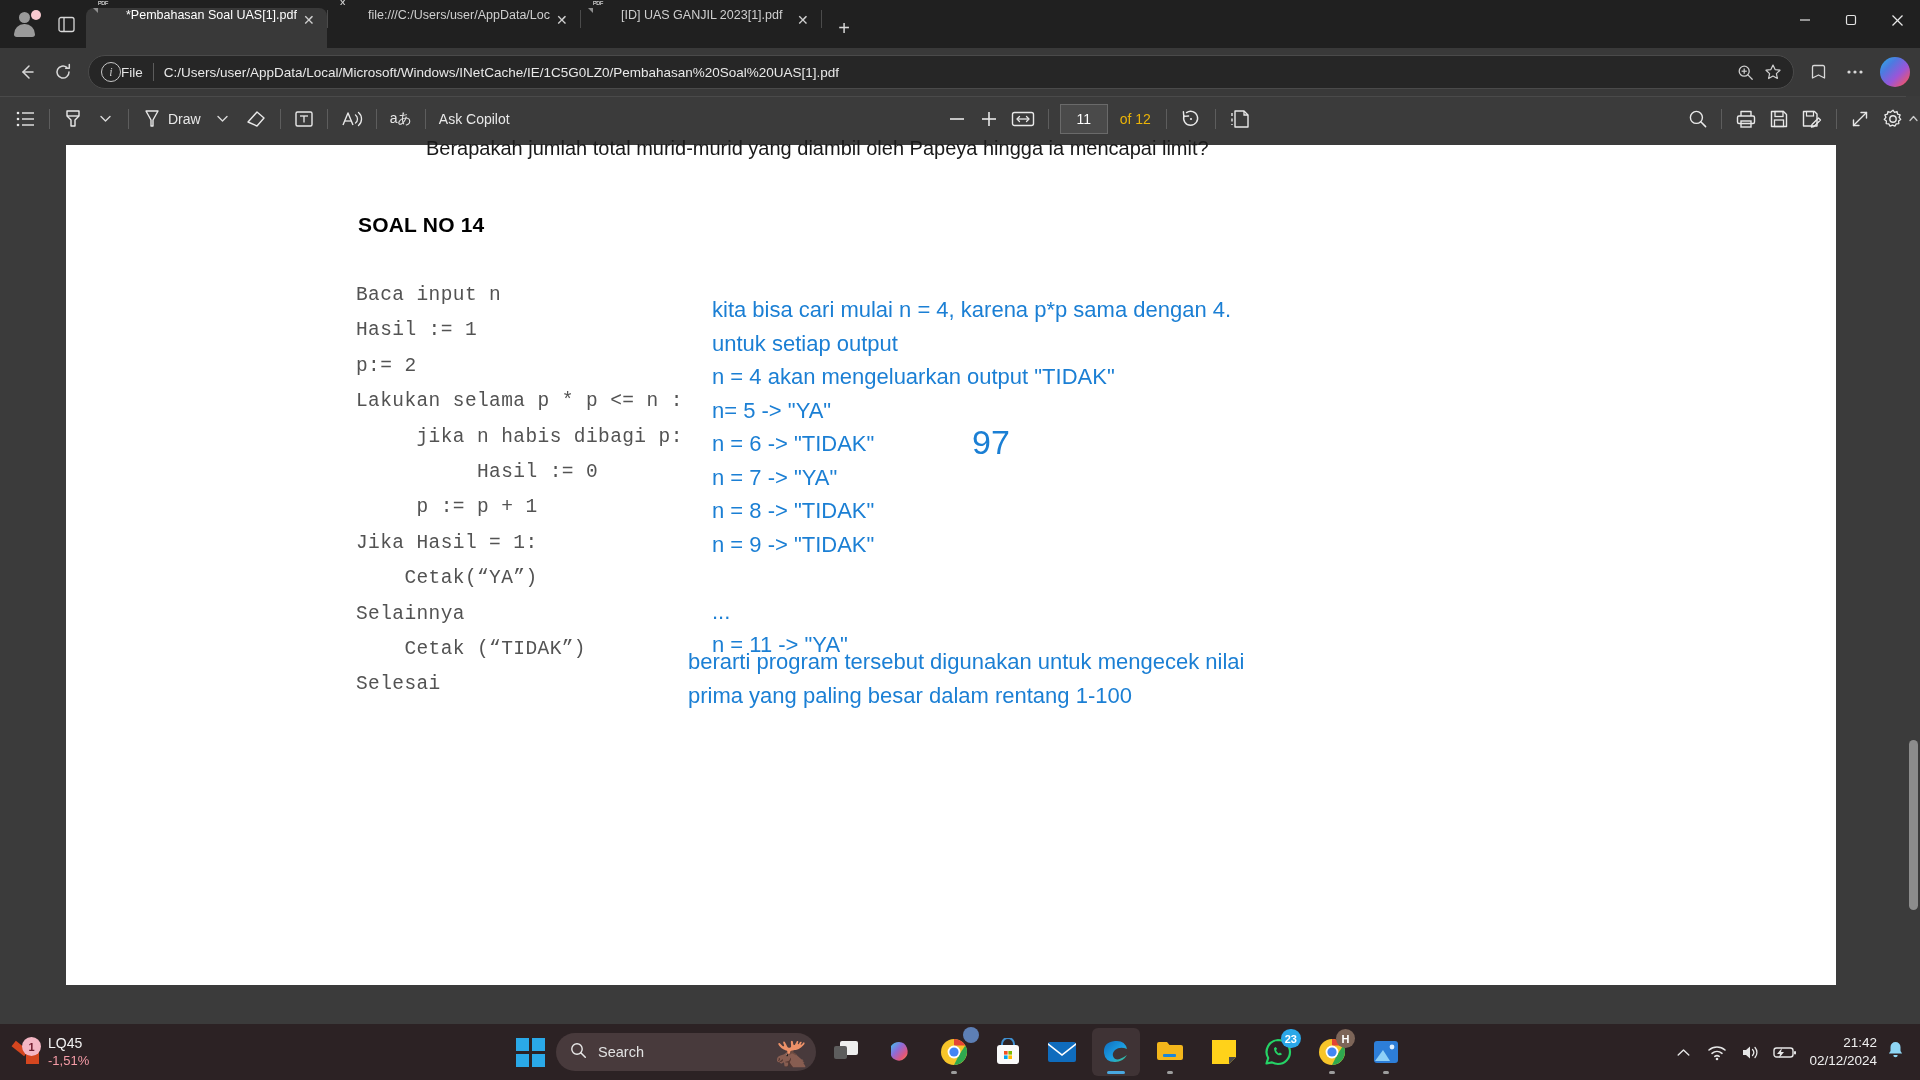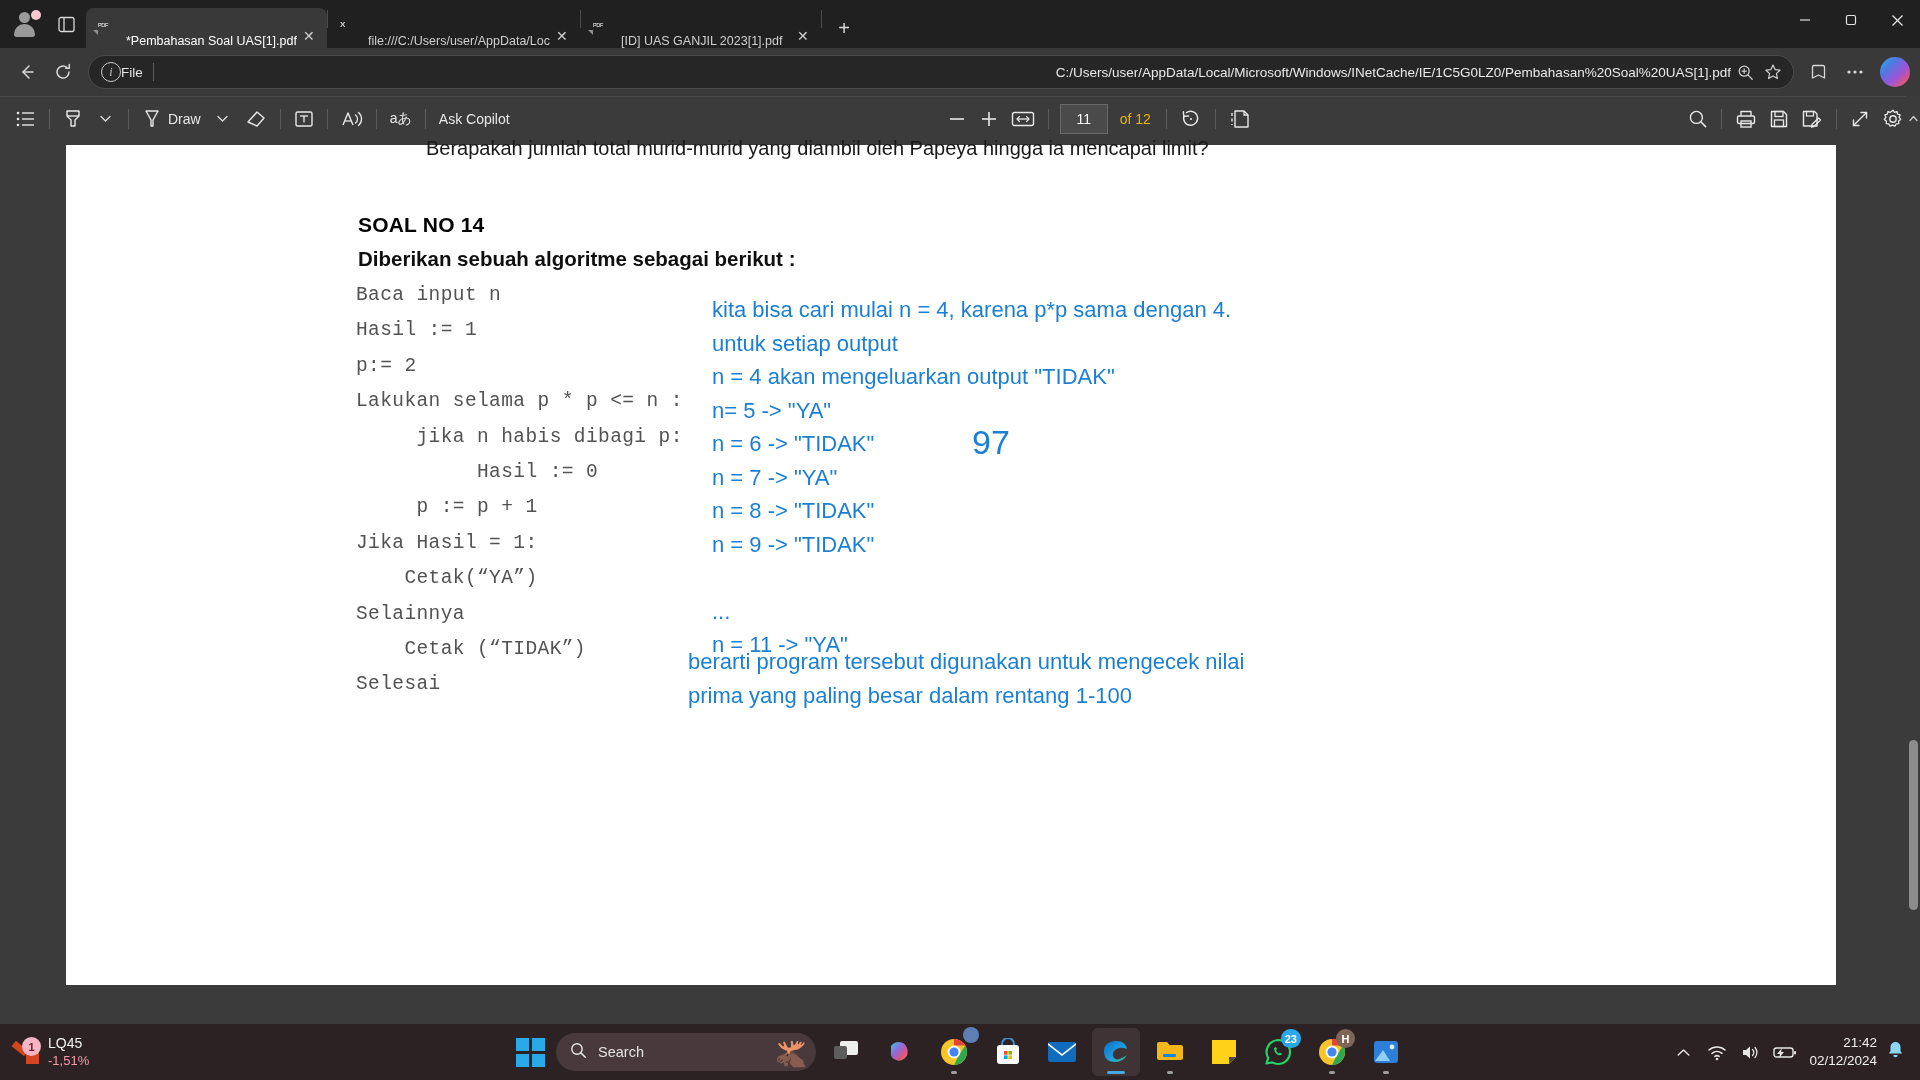--- a/index.html
+++ b/index.html
@@ -49,21 +49,21 @@
   .profile-pic .badge {
     position: absolute; right: -1px; top: 0;
     width: 10px; height: 10px; border-radius: 50%;
     background: #f8c9cf;
   }
   .tab {
     position: relative;
     height: 40px;
     min-width: 240px;
     max-width: 272px;
-    display: flex; align-items: flex-end;
+    display: flex; align-items: flex-start;
     padding: 0 6px 0 12px;
     border-radius: 8px 8px 0 0;
     color: #cfcfcf;
     font-size: 12.5px;
     margin-bottom: 0px;
   }
   .tab.active { background: #393939; color: #ffffff; }
   .tab .favicon {
     width: 18px; height: 18px; flex: 0 0 18px;
     margin-right: 10px;
@@ -175,21 +175,21 @@
   #omnibox .scheme-label {
     color: #e4e4e4; font-size: 13.5px;
   }
   #omnibox .vsep {
     width: 1px; height: 18px; background: #5c5c5c;
     margin: 0 10px;
   }
   #omnibox .url-text {
     flex: 1 1 auto;
     color: #e9e9e9; font-size: 13.5px;
-    white-space: nowrap; overflow: hidden; text-overflow: ellipsis; text-align: right;
+    white-space: nowrap; overflow: hidden; text-overflow: ellipsis;
   }
   #omnibox .omni-btn {
     width: 28px; height: 28px; flex: 0 0 28px;
     display: flex; align-items: center; justify-content: center;
     color: #d0d0d0;
   }
   #copilot-btn {
     width: 30px; height: 30px;
     border-radius: 50%;
     background: linear-gradient(135deg,#2bb3e8 0%,#4d7ae0 30%,#9a55d8 60%,#e2557a 85%,#f2a33c 100%);
@@ -712,21 +712,20 @@
     </div>
   </div>
 
   <div id="viewer">
     <div id="page-sheet">
       <div id="page-content">
 
         <div class="clipped-line">Berapakah jumlah total murid-murid yang diambil oleh Papeya hingga ia mencapai limit?</div>
 
         <div id="soal-title">SOAL NO 14</div>
-        <div id="soal-sub">Diberikan sebuah algoritme sebagai berikut :</div>
         <div id="code-block">Baca input n
 Hasil := 1
 p:= 2
 Lakukan selama p * p &lt;= n :
      jika n habis dibagi p:
           Hasil := 0
      p := p + 1
 Jika Hasil = 1:
     Cetak(“YA”)
 Selainnya

